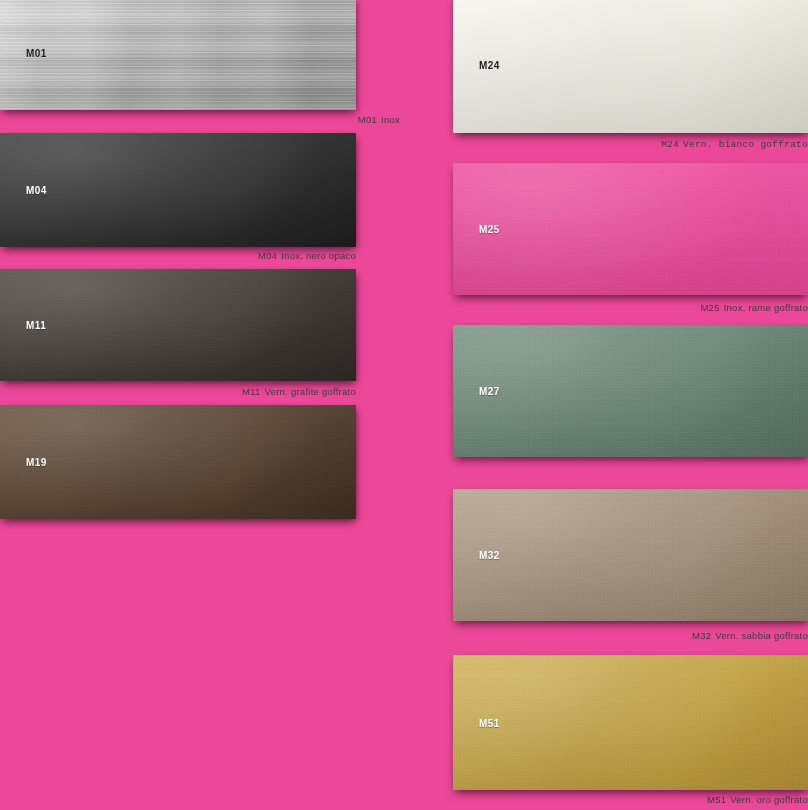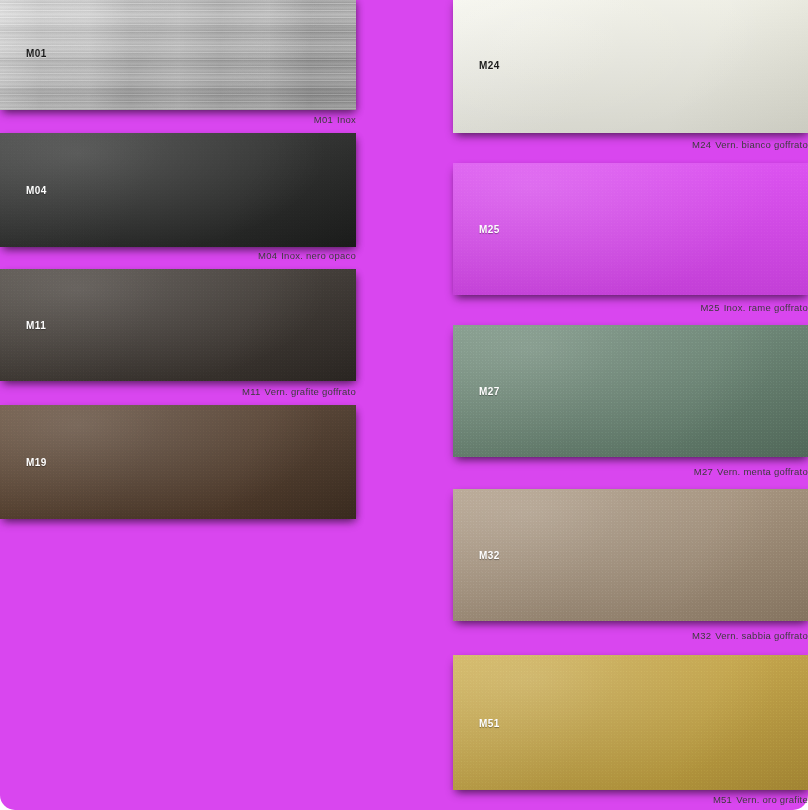--- a/index.html
+++ b/index.html
@@ -120,30 +120,30 @@
     color: #3b3b3b;
     letter-spacing: .25px;
     white-space: nowrap;
     text-align: right;
   }
   .caption .cap-code { margin-right: 4px; }
 </style>
 </head>
 <body>
 
-<div id="board" style="background: #d946ef; border-radius: 15px;">
+<div id="board" style="background: #ec4899;">
     <div class="finish" style="left: 0px; top: -4px; width: 356px; height: 114px;">
       <div class="swatch">
         <div class="base" style="background: linear-gradient(118deg, rgb(216, 216, 216) 0%, rgb(169, 169, 169) 42%, rgb(169, 169, 169) 66%, rgb(143, 143, 143) 100%);"></div>
         <div class="brushed"></div>
         <div class="sheen" style="background: radial-gradient(120% 160% at 22% 18%, rgba(255, 255, 255, 0.17), rgba(255, 255, 255, 0) 58%), linear-gradient(rgba(255, 255, 255, 0.07), rgba(0, 0, 0, 0.1));"></div>
         <div class="code dark">M01</div>
       </div>
     </div>
-    <div class="caption" style="left: 0px; width: 356px; top: 114px; color: rgb(59, 59, 59);"><span class="cap-code">M01</span><span class="cap-name">Inox</span></div>
+    <div class="caption" style="left: 0px; width: 356px; top: 114px; color: rgb(59, 59, 59); padding-left: 44px;"><span class="cap-code">M01</span><span class="cap-name">Inox</span></div>
     <div class="finish" style="left: 0px; top: 133px; width: 356px; height: 114px;">
       <div class="swatch">
         <div class="base" style="background: linear-gradient(118deg, rgb(52, 53, 52) 0%, rgb(40, 41, 40) 42%, rgb(40, 41, 40) 66%, rgb(29, 30, 29) 100%);"></div>
         <div class="grain soft"></div>
         <div class="sheen" style="background: radial-gradient(120% 160% at 22% 18%, rgba(255, 255, 255, 0.17), rgba(255, 255, 255, 0) 58%), linear-gradient(rgba(255, 255, 255, 0.07), rgba(0, 0, 0, 0.1));"></div>
         <div class="code light">M04</div>
       </div>
     </div>
     <div class="caption" style="left: 0px; width: 356px; top: 250px; color: rgb(59, 59, 59);"><span class="cap-code">M04</span><span class="cap-name">Inox. nero opaco</span></div>
     <div class="finish" style="left: 0px; top: 269px; width: 356px; height: 112px;">
@@ -164,50 +164,49 @@
       </div>
     </div>
     <div class="finish" style="left: 453px; top: -4px; width: 355px; height: 137px;">
       <div class="swatch">
         <div class="base" style="background: linear-gradient(118deg, rgb(246, 246, 238) 0%, rgb(238, 238, 228) 42%, rgb(238, 238, 228) 66%, rgb(226, 226, 214) 100%);"></div>
         <div class="grain soft"></div>
         <div class="sheen" style="background: radial-gradient(120% 160% at 22% 18%, rgba(255, 255, 255, 0.17), rgba(255, 255, 255, 0) 58%), linear-gradient(rgba(255, 255, 255, 0.07), rgba(0, 0, 0, 0.1));"></div>
         <div class="code dark">M24</div>
       </div>
     </div>
-    <div class="caption" style="left: 453px; width: 355px; top: 139px; color: rgb(59, 59, 59);"><span class="cap-code">M24</span><span class="cap-name">Vern. bianco goffrato</span></div>
+    <div class="caption" style="left: 453px; width: 355px; top: 139px; color: rgb(59, 59, 59); font-family: Liberation Mono, monospace;"><span class="cap-code">M24</span><span class="cap-name">Vern. bianco goffrato</span></div>
     <div class="finish" style="left: 453px; top: 163px; width: 355px; height: 132px;">
       <div class="swatch">
         <div class="base"></div>
         <div class="grain"></div>
         <div class="sheen" style="background: radial-gradient(120% 160% at 22% 18%, rgba(255, 255, 255, 0.17), rgba(255, 255, 255, 0) 58%), linear-gradient(rgba(255, 255, 255, 0.07), rgba(0, 0, 0, 0.1));"></div>
         <div class="code light">M25</div>
       </div>
     </div>
     <div class="caption" style="left: 453px; width: 355px; top: 302px; color: rgb(59, 59, 59);"><span class="cap-code">M25</span><span class="cap-name">Inox. rame goffrato</span></div>
     <div class="finish" style="left: 453px; top: 325px; width: 355px; height: 132px;">
       <div class="swatch">
         <div class="base" style="background: linear-gradient(118deg, rgb(113, 140, 122) 0%, rgb(101, 128, 111) 42%, rgb(101, 128, 111) 66%, rgb(90, 115, 99) 100%);"></div>
         <div class="grain"></div>
         <div class="sheen" style="background: radial-gradient(120% 160% at 22% 18%, rgba(255, 255, 255, 0.17), rgba(255, 255, 255, 0) 58%), linear-gradient(rgba(255, 255, 255, 0.07), rgba(0, 0, 0, 0.1));"></div>
         <div class="code light">M27</div>
       </div>
     </div>
-    <div class="caption" style="left: 453px; width: 355px; top: 466px; color: rgb(59, 59, 59);"><span class="cap-code">M27</span><span class="cap-name">Vern. menta goffrato</span></div>
     <div class="finish" style="left: 453px; top: 489px; width: 355px; height: 132px;">
       <div class="swatch">
         <div class="base" style="background: linear-gradient(118deg, rgb(173, 154, 132) 0%, rgb(160, 141, 119) 42%, rgb(160, 141, 119) 66%, rgb(147, 128, 106) 100%);"></div>
         <div class="grain"></div>
         <div class="sheen" style="background: radial-gradient(120% 160% at 22% 18%, rgba(255, 255, 255, 0.17), rgba(255, 255, 255, 0) 58%), linear-gradient(rgba(255, 255, 255, 0.07), rgba(0, 0, 0, 0.1));"></div>
         <div class="code light">M32</div>
       </div>
     </div>
     <div class="caption" style="left: 453px; width: 355px; top: 630px; color: rgb(59, 59, 59);"><span class="cap-code">M32</span><span class="cap-name">Vern. sabbia goffrato</span></div>
     <div class="finish" style="left: 453px; top: 655px; width: 355px; height: 135px;">
       <div class="swatch">
         <div class="base" style="background: linear-gradient(118deg, rgb(205, 174, 81) 0%, rgb(193, 160, 64) 42%, rgb(193, 160, 64) 66%, rgb(179, 146, 56) 100%);"></div>
         <div class="grain"></div>
         <div class="sheen" style="background: radial-gradient(120% 160% at 22% 18%, rgba(255, 255, 255, 0.17), rgba(255, 255, 255, 0) 58%), linear-gradient(rgba(255, 255, 255, 0.07), rgba(0, 0, 0, 0.1));"></div>
         <div class="code light">M51</div>
       </div>
     </div>
-    <div class="caption" style="left: 453px; width: 355px; top: 794px; color: rgb(59, 59, 59);"><span class="cap-code">M51</span><span class="cap-name">Vern. oro grafite</span></div>
+    <div class="caption" style="left: 453px; width: 355px; top: 794px; color: rgb(59, 59, 59);"><span class="cap-code">M51</span><span class="cap-name">Vern. oro goffrato</span></div>
   </div>
 
 </body></html>

